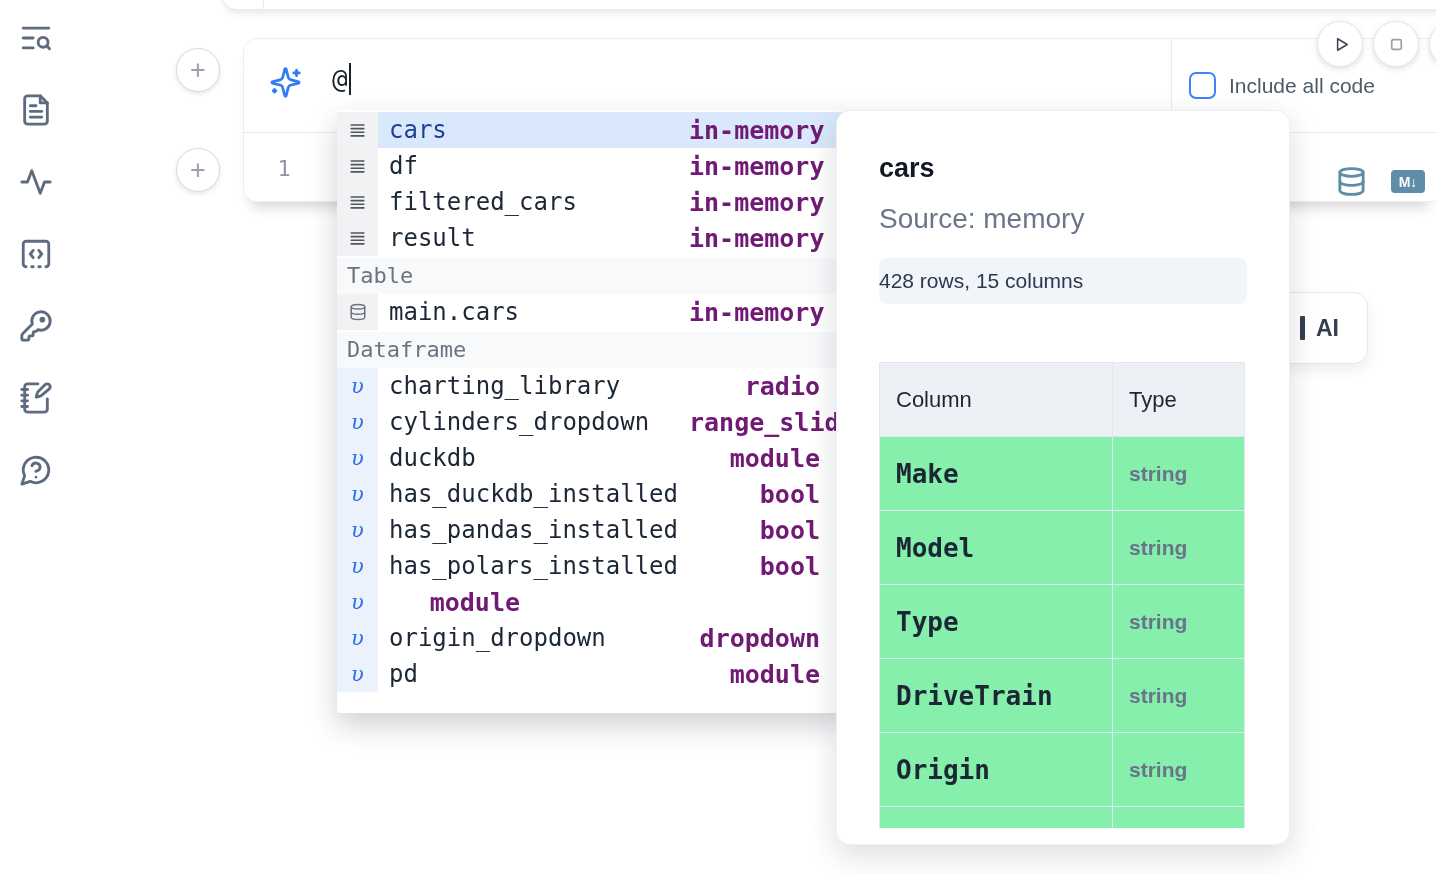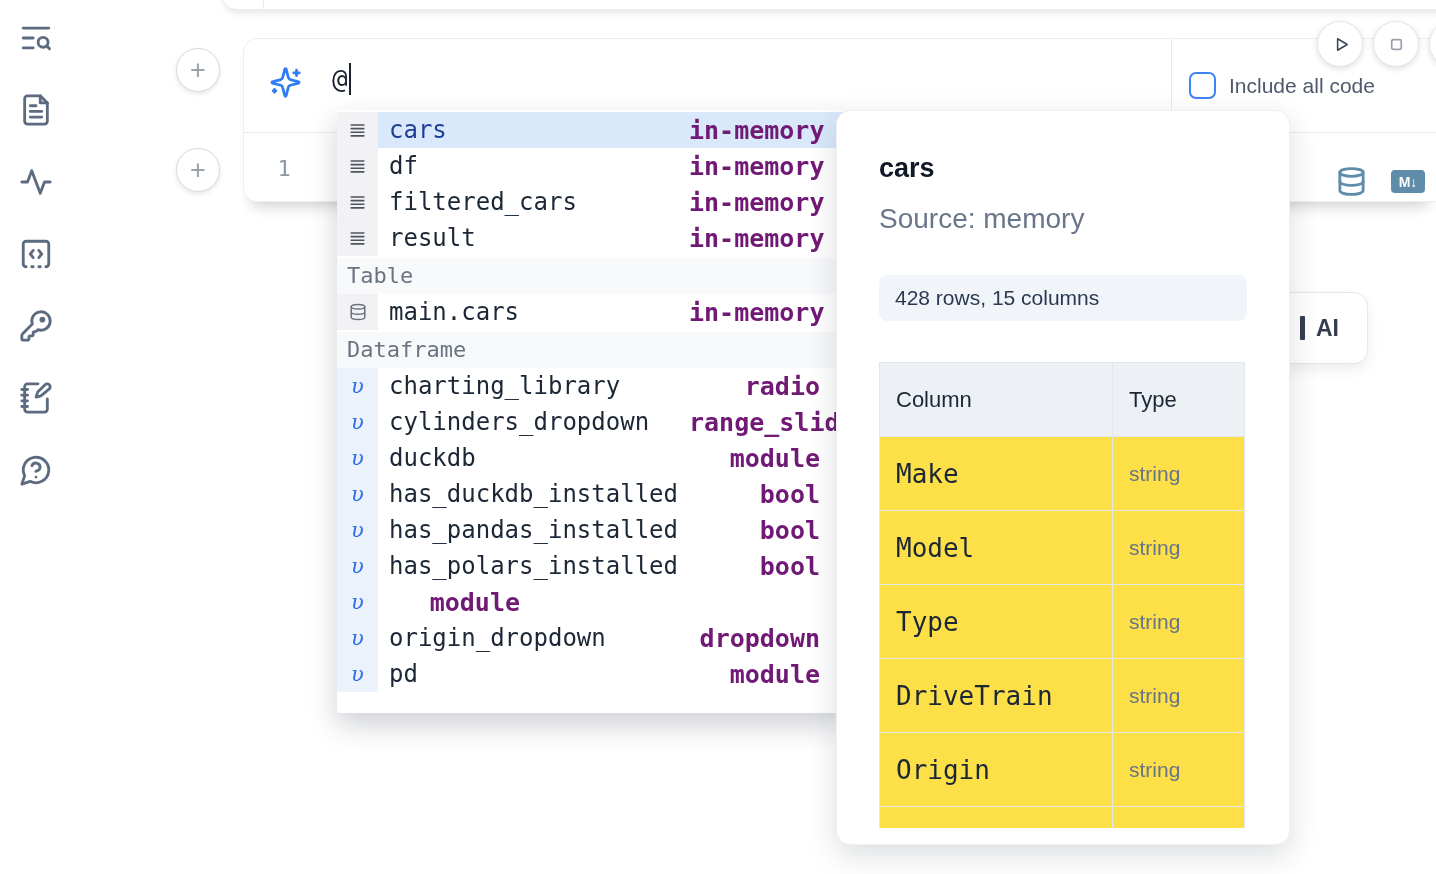--- a/index.html
+++ b/index.html
@@ -106,29 +106,29 @@
 
   
   .panel {
     position:absolute; left:836px; top:110px; width:454px; height:735px;
     background:#fff; border:1px solid #eef0f3; border-radius:14px;
     box-shadow:0 10px 30px rgba(30,41,59,.16); z-index:10;
   }
   .panel-title { position:absolute; left:42px; top:42px; font-size:27px; font-weight:bold; color:#101826; }
   .panel-source { position:absolute; left:42px; top:92px; font-size:28px; color:#6a7689; }
   .shape-badge {
-    position:absolute; left:42px; top:164px; width:368px; height:46px;
+    position:absolute; left:42px; top:147px; width:368px; height:46px;
     background:#f1f5f9; border-radius:8px; color:#2b3950; font-size:21px;
-    display:flex; align-items:center; padding-left:16px;
+    display:flex; align-items:center; 
   }
   .schema-wrap { position:absolute; left:42px; top:251px; width:366px; height:466px; overflow:hidden; }
   .schema { border-collapse:collapse; width:365px; table-layout:fixed; }
   .schema th, .schema td { border:1px solid #e2e7ee; text-align:left; height:74px; padding:0 0 0 16px; }
   .schema th { background:#edf1f6; font-size:22px; font-weight:normal; color:#1c2736; }
-  .schema td { background:#fde047; }
+  .schema td { background:#86efac;font-weight:bold; }
   .schema col.c1 { width:233px; } .schema col.c2 { width:132px; }
   .schema td.colname { font-family:"DejaVu Sans Mono", monospace; font-size:26px; color:#1c2736; }
   .schema td.coltype { font-size:21px; color:#67748a; }
 </style>
 </head>
 <body>
 
 <div class="page">
 
   <div class="prev-cell">

